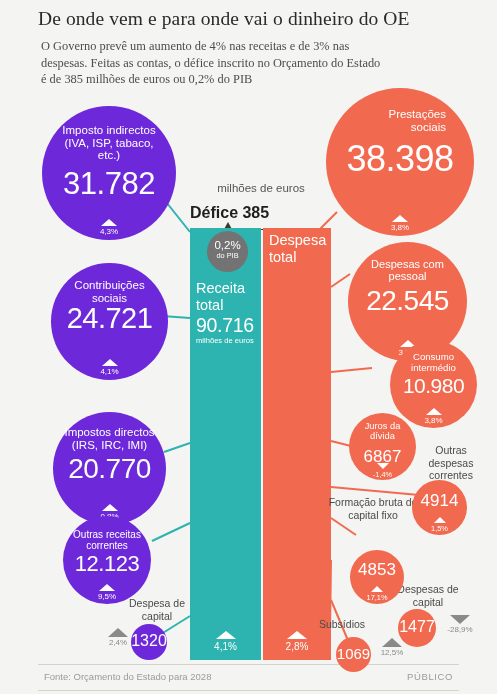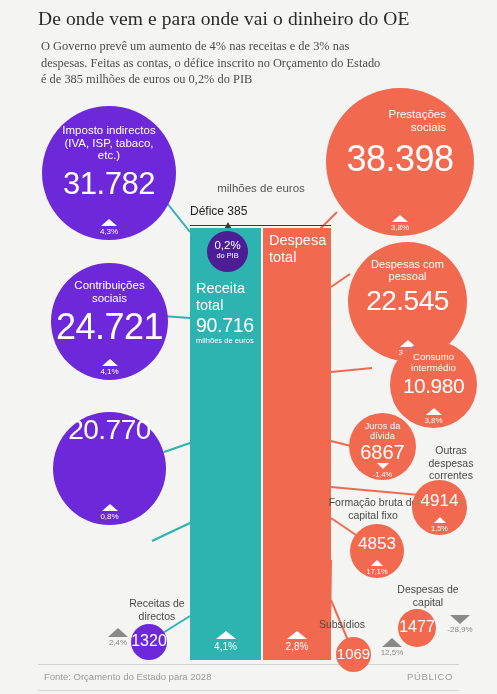--- a/index.html
+++ b/index.html
@@ -136,33 +136,33 @@
     text-align: center;
     color: #555555;
     font-size: 11.5px;
   }
   .defice {
     position: absolute;
     left: 190px;
     top: 204px;
     width: 141px;
     color: #1f1f1f;
-    font-size: 12px;
-    font-weight: normal;
+    font-size: 16px;
+    font-weight: bold;
     border-bottom: 1.6px solid #3a3a3a;
     padding-bottom: 7px;
   }
   .pib-badge {
     position: absolute;
     left: 207px;
     top: 231px;
     width: 41px;
     height: 41px;
     border-radius: 50%;
-    background: #4c1d95;
+    background: #737373;
     color: #ffffff;
     text-align: center;
     z-index: 4;
   }
   .pib-badge .pib-pct {
     display: block;
     margin-top: 8px;
     font-size: 11.5px;
     line-height: 12px;
   }
@@ -302,37 +302,46 @@
     <span class="bub-label" style="font-size:11.5px;padding:18px 12px 0;">Imposto indirectos (IVA, ISP, tabaco, etc.)</span>
     <span class="bub-value" style="font-size:31px;margin-top:6px;letter-spacing:-0.5px;">31.782</span>
     <span class="pct" style="bottom:4px;">
       <i class="tri-up"></i>
       <span>4,3%</span>
     </span>
   </div>
 
   <div class="bubble teal" style="left:51px;top:263px;width:117px;height:117px;">
     <span class="bub-label" style="font-size:11.5px;padding:16px 18px 0;">Contribuições sociais</span>
-    <span class="bub-value" style="font-size:36px;margin-top:5px;letter-spacing:-0.5px;">24.721</span>
+    <span class="bub-value" style="font-size:29px;letter-spacing:-0.5px;">24.721</span>
     <span class="pct" style="bottom:4px;">
       <i class="tri-up"></i>
       <span>4,1%</span>
     </span>
   </div>
 
   <div class="bubble teal" style="left:53px;top:412px;width:113px;height:113px;">
+    <span class="bub-label" style="font-size:11.5px;padding:14px 8px 0;">Impostos directos (IRS, IRC, IMI)</span>
     <span class="bub-value" style="font-size:28px;margin-top:4px;letter-spacing:-0.5px;">20.770</span>
     <span class="pct" style="bottom:4px;">
       <i class="tri-up"></i>
       <span>0,8%</span>
     </span>
   </div>
 
-
-  <div class="out-label" style="left:118px;top:597px;width:78px;">Receitas de directos</div>
+  <div class="bubble teal" style="left:63px;top:516px;width:88px;height:88px;">
+    <span class="bub-label" style="font-size:10px;padding:13px 6px 0;">Outras receitas correntes</span>
+    <span class="bub-value" style="font-size:22px;margin-top:2px;letter-spacing:-0.5px;">12.123</span>
+    <span class="pct" style="bottom:3px;">
+      <i class="tri-up"></i>
+      <span>9,5%</span>
+    </span>
+  </div>
+
+  <div class="out-label" style="left:118px;top:597px;width:78px;">Despesa de capital</div>
   <div class="bubble teal" style="left:131px;top:624px;width:36px;height:36px;">
     <span class="bub-value" style="font-size:16px;margin-top:9px;">1320</span>
   </div>
   <span class="pct gray" style="left:101px;top:628px;width:34px;">
     <i class="tri-up"></i>
     <span>2,4%</span>
   </span>
 
   <div class="total-unit">milhões de euros</div>
   <div class="defice">Défice 385</div>
@@ -385,38 +394,38 @@
     <span class="bub-label" style="font-size:9.6px;padding:11px 8px 0;">Consumo intermédio</span>
     <span class="bub-value" style="font-size:21px;margin-top:2px;letter-spacing:-0.5px;">10.980</span>
     <span class="pct" style="bottom:3px;">
       <i class="tri-up"></i>
       <span>3,8%</span>
     </span>
   </div>
 
   <div class="bubble coral" style="left:349px;top:413px;width:67px;height:67px;">
     <span class="bub-label" style="font-size:9.3px;padding:8px 6px 0;">Juros da dívida</span>
-    <span class="bub-value" style="font-size:20px;margin-top:1px;">6867</span>
+    <span class="bub-value" style="font-size:17px;margin-top:7px;">6867</span>
     <span class="pct" style="bottom:1px;font-size:7.4px;">
       <i class="tri-down" style="border-left-width:6px;border-right-width:6px;border-top-width:6px;"></i>
       <span>-1,4%</span>
     </span>
   </div>
 
   <div class="out-label" style="left:414px;top:444px;width:74px;">Outras despesas correntes</div>
   <div class="bubble coral" style="left:412px;top:480px;width:55px;height:55px;">
     <span class="bub-value" style="font-size:17px;margin-top:12px;">4914</span>
     <span class="pct" style="bottom:2px;font-size:7.4px;">
       <i class="tri-up" style="border-left-width:6px;border-right-width:6px;border-bottom-width:6px;"></i>
       <span>1,5%</span>
     </span>
   </div>
 
   <div class="out-label" style="left:328px;top:496px;width:90px;">Formação bruta de capital fixo</div>
-  <div class="bubble coral" style="left:350px;top:524px;width:54px;height:54px;">
+  <div class="bubble coral" style="left:350px;top:550px;width:54px;height:54px;">
     <span class="bub-value" style="font-size:17px;margin-top:11px;">4853</span>
     <span class="pct" style="bottom:2px;font-size:7.4px;">
       <i class="tri-up" style="border-left-width:6px;border-right-width:6px;border-bottom-width:6px;"></i>
       <span>17,1%</span>
     </span>
   </div>
 
   <div class="out-label" style="left:388px;top:583px;width:80px;">Despesas de capital</div>
   <div class="bubble coral" style="left:398px;top:609px;width:38px;height:38px;">
     <span class="bub-value" style="font-size:16px;margin-top:10px;">1477</span>

